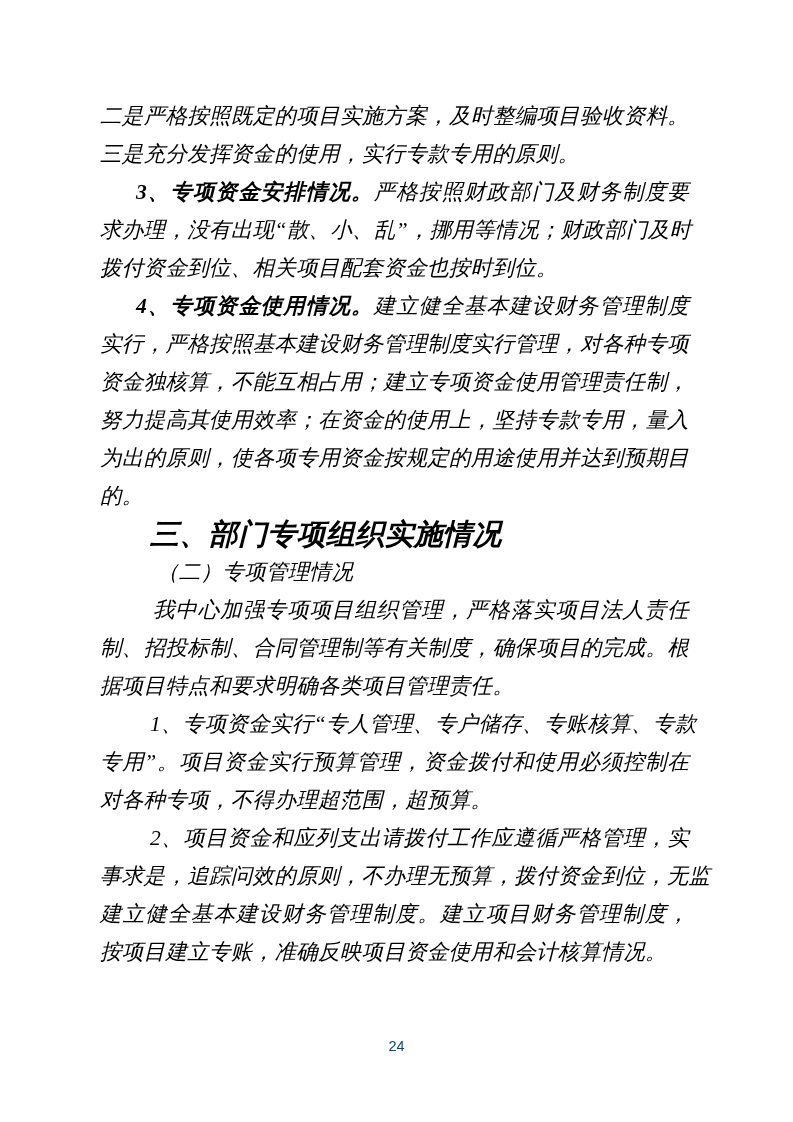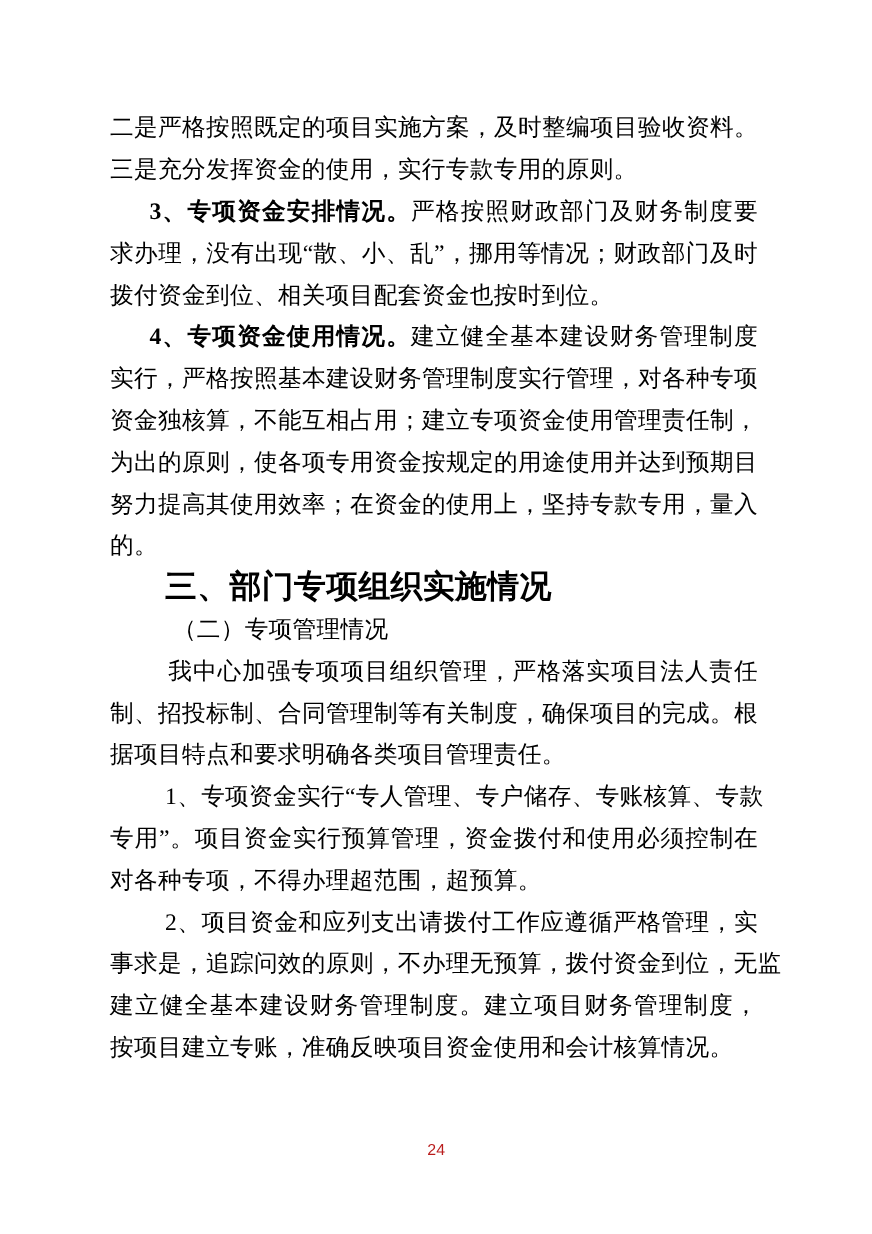--- a/index.html
+++ b/index.html
@@ -15,21 +15,21 @@
     color: #000000;
     font-family: "Liberation Serif", "DejaVu Serif", serif;
     overflow: hidden;
   }
   .doc {
     position: absolute;
     left: 100px;
     top: 97px;
     width: 589px;
   }
-  .para { margin: 0; padding: 0; }
+  .para { margin: 0; padding: 0; font-style: italic; }
   .line {
     font-size: 21.5px;
     line-height: 38px;
     white-space: nowrap;
     letter-spacing: 0.3px;
     text-align: justify;
     text-justify: inter-character;
   }
   
   .line.j { text-align-last: justify; }
@@ -47,21 +47,21 @@
     font-weight: 700;
   }
   .footer {
     position: absolute;
     left: 0;
     top: 1038px;
     width: 793px;
     text-align: center;
     font-family: "Liberation Sans", "DejaVu Sans", sans-serif;
     font-size: 14.5px;
-    color: #b91c1c;
+    color: #0c4a6e;
   }
 </style>
 </head>
 <body>
 
 <div class="page">
   <div class="doc">
 
     <div class="para">
       <div class="line j"><span>二是严格按照既定的项目实施方案，及时整编项目验收资料。</span></div>
@@ -71,22 +71,22 @@
     <div class="para">
       <div class="line j ind-num-bold"><b class="lead">3、专项资金安排情况。</b><span>严格按照财政部门及财务制度要</span></div>
       <div class="line j"><span>求办理，没有出现“散、小、乱”，挪用等情况；财政部门及时</span></div>
       <div class="line l"><span>拨付资金到位、相关项目配套资金也按时到位。</span></div>
     </div>
 
     <div class="para">
       <div class="line j ind-num-bold"><b class="lead">4、专项资金使用情况。</b><span>建立健全基本建设财务管理制度</span></div>
       <div class="line j"><span>实行，严格按照基本建设财务管理制度实行管理，对各种专项</span></div>
       <div class="line j"><span>资金独核算，不能互相占用；建立专项资金使用管理责任制，</span></div>
+      <div class="line j"><span>努力提高其使用效率；在资金的使用上，坚持专款专用，量入</span></div>
       <div class="line j"><span>为出的原则，使各项专用资金按规定的用途使用并达到预期目</span></div>
-      <div class="line j"><span>努力提高其使用效率；在资金的使用上，坚持专款专用，量入</span></div>
       <div class="line l"><span>的。</span></div>
     </div>
 
     <div class="para heading">
       <div class="line l ind-head"><span>三、部门专项组织实施情况</span></div>
     </div>
 
 
     <div class="para">
       <div class="line l ind-lg"><span>（二）专项管理情况</span></div>

